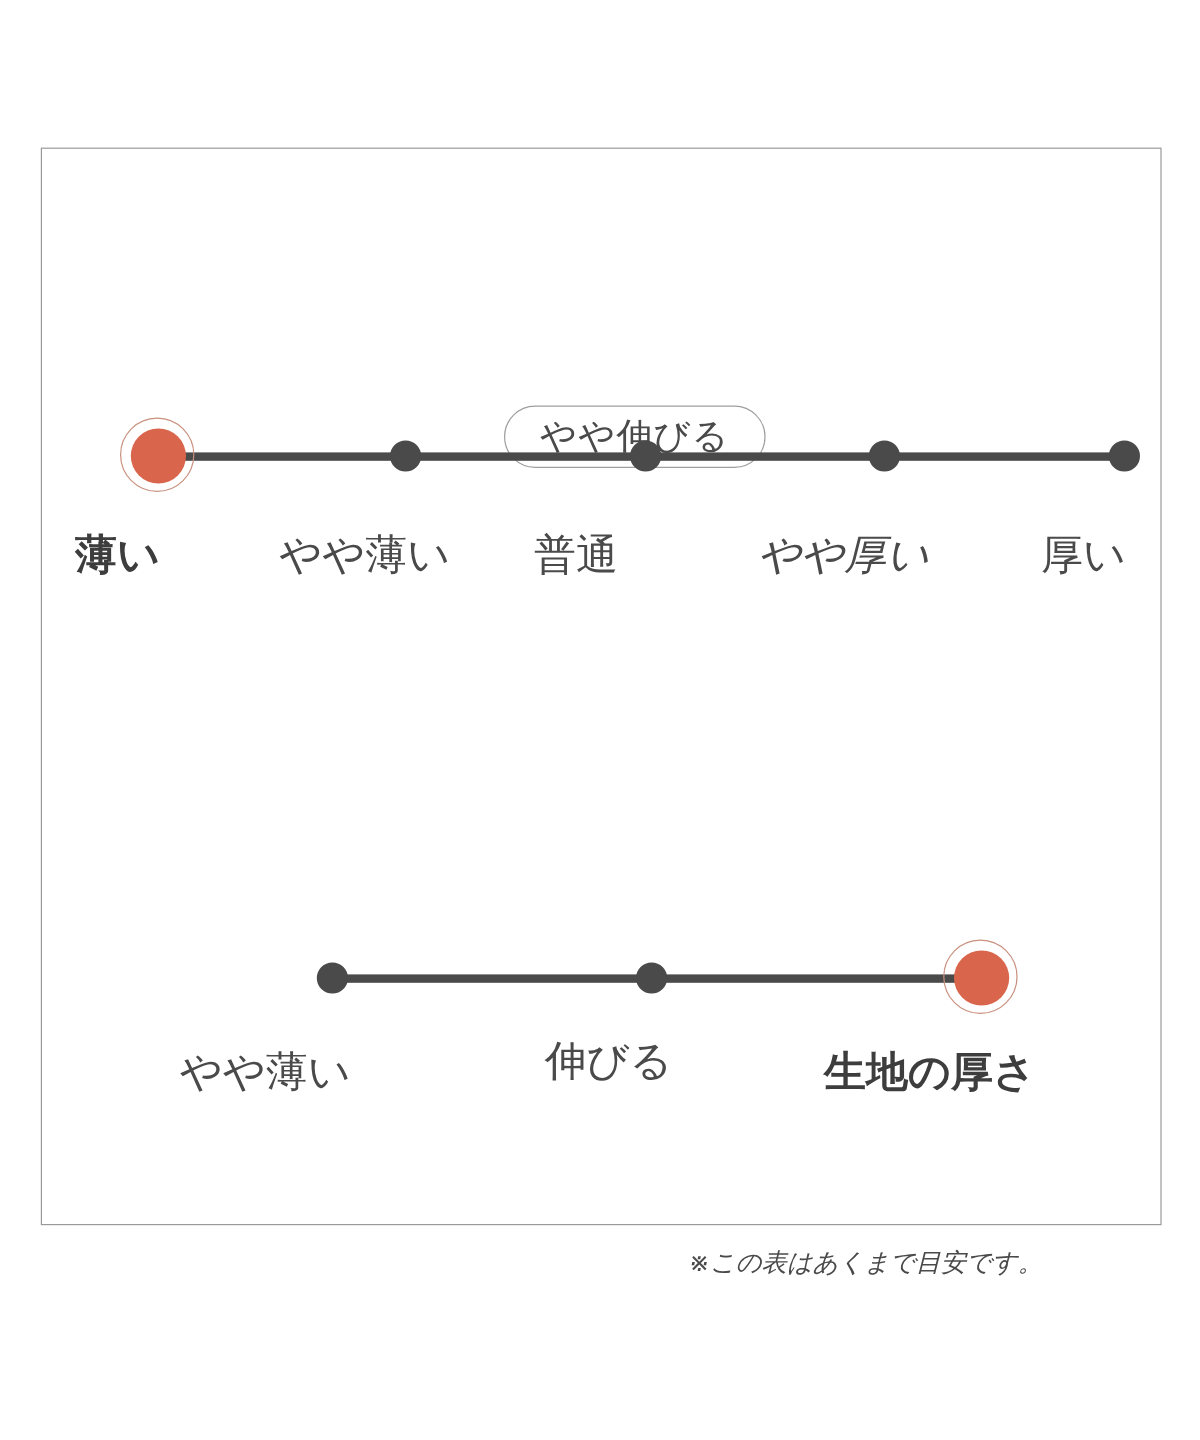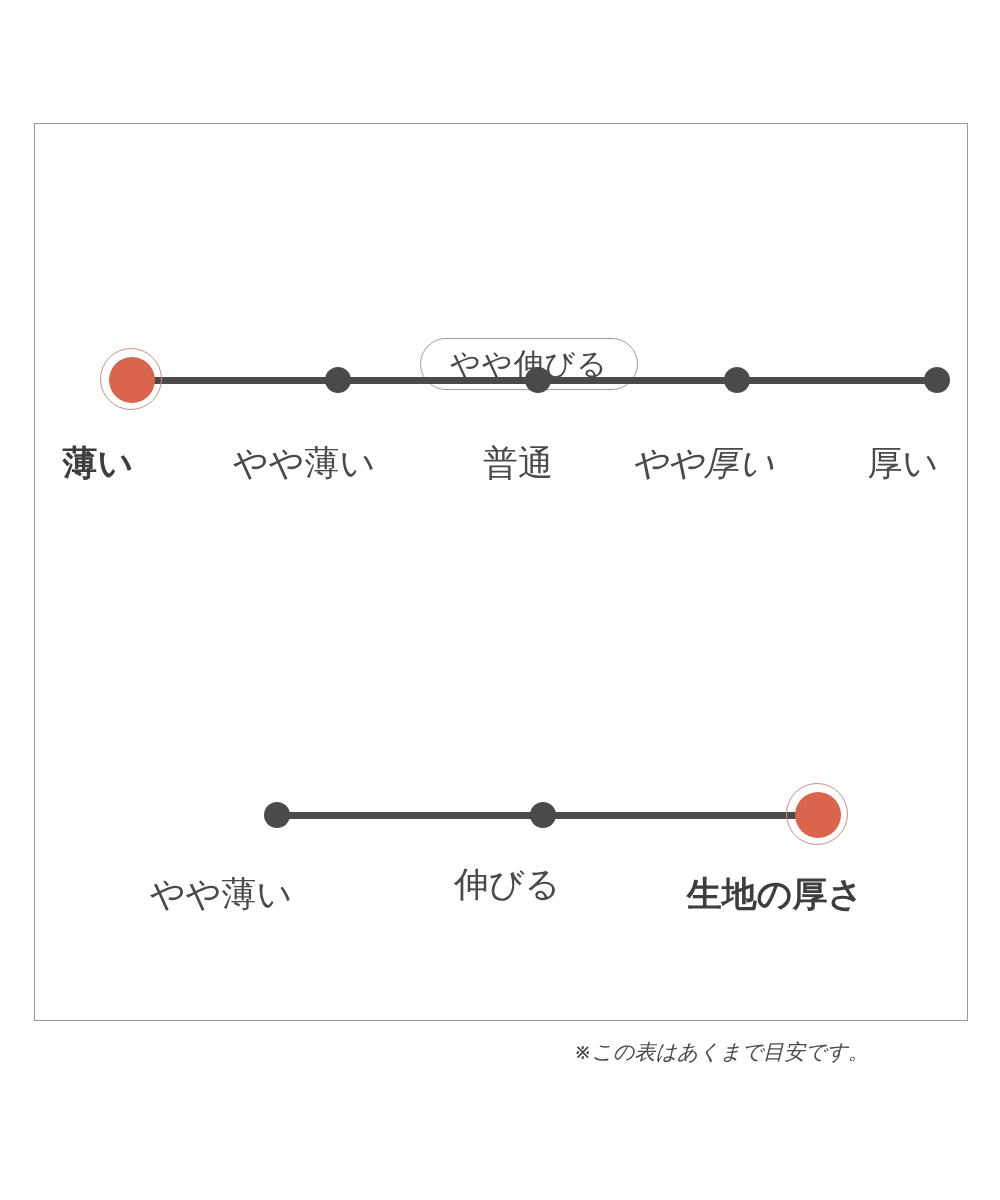--- a/index.html
+++ b/index.html
@@ -141,21 +141,21 @@
 
       <div class="dot active" style="left:34px;"></div>
       <div class="dot" style="left:240px;"></div>
       <div class="dot" style="left:440px;"></div>
       <div class="dot" style="left:639px;"></div>
       <div class="dot" style="left:839px;"></div>
     </div>
 
     <div class="scale-label active" style="left:63px; top:322px;">薄い</div>
     <div class="scale-label" style="left:269px; top:322px;">やや薄い</div>
-    <div class="scale-label" style="left:483px; top:322px;">普通</div>
+    <div class="scale-label" style="left:445px; top:322px;">普通</div>
     <div class="scale-label" style="left:668px; top:322px;font-style:italic;">やや厚い</div>
     <div class="scale-label" style="left:868px; top:322px;">厚い</div>
 
 
     <div class="scale" style="left:63px; top:691px; width:870px;">
       <div class="track" style="left:179px; width:541px;"></div>
 
       <div class="dot" style="left:179px;"></div>
       <div class="dot" style="left:445px;"></div>
       <div class="dot active" style="left:720px;"></div>

